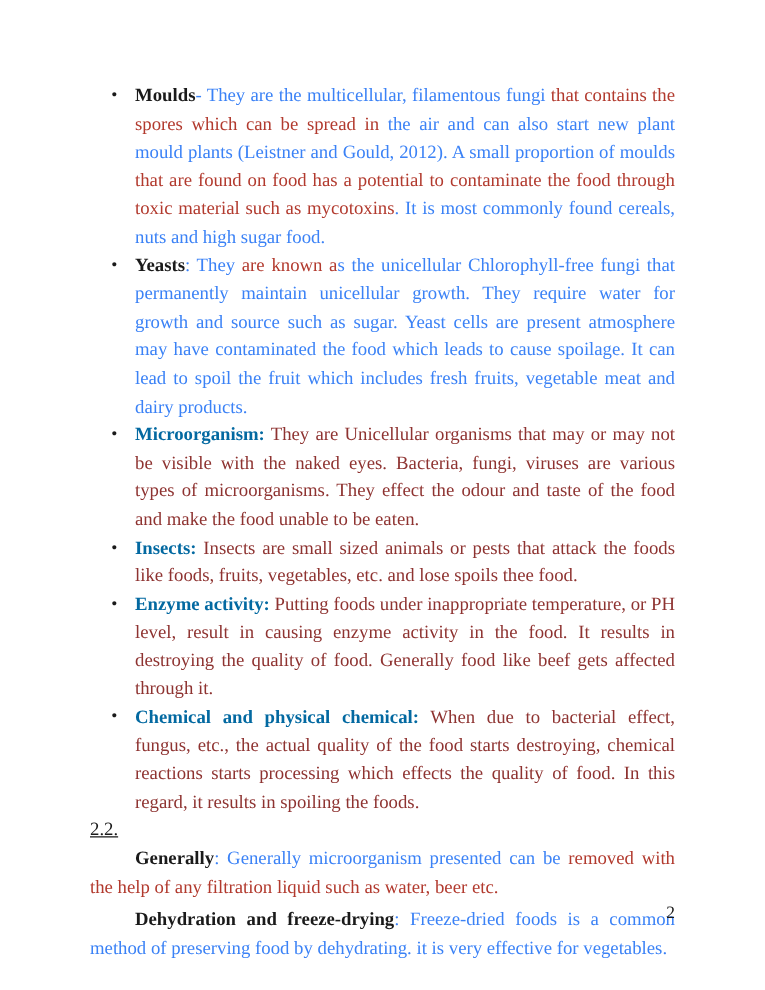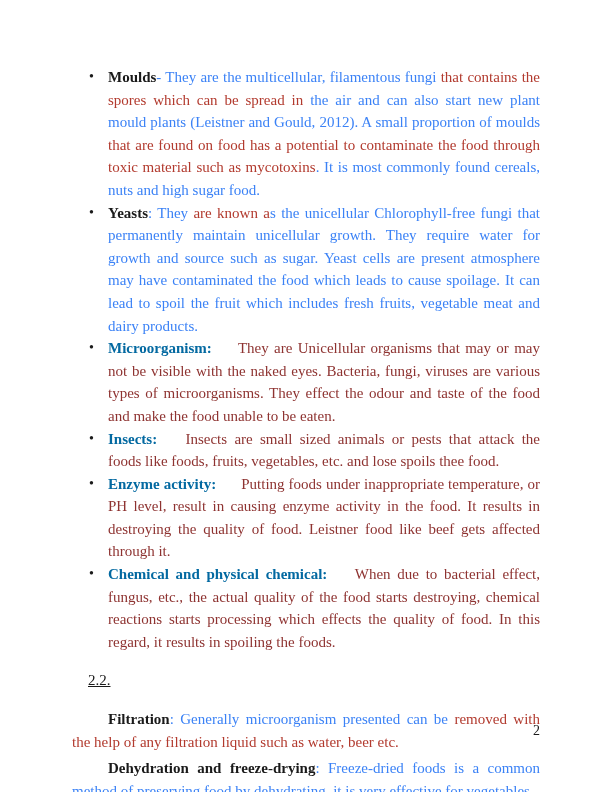--- a/index.html
+++ b/index.html
@@ -30,40 +30,40 @@
     padding-left: 36px;
     text-align: justify;
   }
   ul.bullet-list .bullet {
     position: absolute;
     left: 17px;
     top: 0;
     font-size: 14px;
   }
   .section-heading {
-    margin: 16px;
+    margin: 0;
     font-size: 15px;
     font-weight: normal;
     line-height: 22.6px;
   }
   .section-heading .underlined {
     text-decoration: underline;
   }
   p.body-para {
     margin: 0;
     text-indent: 36px;
     text-align: justify;
   }
   p.body-para.spaced {
     margin-top: 4px;
   }
   .run-b   { font-weight: bold; }
   .run-t   { color: #3b82f6; }
   .run-r   { color: #b23a2e; }
-  .run-dr  { color: #8e3331; margin-left: 21px; }
+  .run-dr  { color: #8e3331; }
   .run-drb { color: #0369a1; font-weight: bold; }
   .page-number {
     position: absolute;
     top: 720px;
     right: 72px;
     font-size: 14px;
     color: #1a1a1a;
   }
 </style>
 </head>
@@ -83,32 +83,32 @@
     <li>
       <span class="bullet">•</span>
       <span class="content"><span class="run-drb">Microorganism:</span><span class="run-dr"> They are Unicellular organisms that may or may not be visible with the naked eyes. Bacteria, fungi, viruses are various types of microorganisms. They effect the odour and taste of the food and make the food unable to be eaten.</span></span>
     </li>
     <li>
       <span class="bullet">•</span>
       <span class="content"><span class="run-drb">Insects:</span><span class="run-dr"> Insects are small sized animals or pests that attack the foods like foods, fruits, vegetables, etc. and lose spoils thee food.</span></span>
     </li>
     <li>
       <span class="bullet">•</span>
-      <span class="content"><span class="run-drb">Enzyme activity:</span><span class="run-dr"> Putting foods under inappropriate temperature, or PH level, result in causing enzyme activity in the food. It results in destroying the quality of food. Leistner food like beef gets affected through it.</span></span>
+      <span class="content"><span class="run-drb">Enzyme activity:</span><span class="run-dr"> Putting foods under inappropriate temperature, or PH level, result in causing enzyme activity in the food. It results in destroying the quality of food. Generally food like beef gets affected through it.</span></span>
     </li>
     <li>
       <span class="bullet">•</span>
       <span class="content"><span class="run-drb">Chemical and physical chemical:</span><span class="run-dr"> When due to bacterial effect, fungus, etc., the actual quality of the food starts destroying, chemical reactions starts processing which effects the quality of food. In this regard, it results in spoiling the foods.</span></span>
     </li>
   </ul>
 
   <h2 class="section-heading">
     <span class="underlined">2.2.</span>
   </h2>
 
 
-  <p class="body-para"><span class="run-b">Filtration</span><span class="run-t">: Generally microorganism presented can be </span><span class="run-r">removed with the help of any filtration liquid such as water, beer etc.</span></p>
+  <p class="body-para"><span class="run-b">Generally</span><span class="run-t">: Generally microorganism presented can be </span><span class="run-r">removed with the help of any filtration liquid such as water, beer etc.</span></p>
 
   <p class="body-para spaced"><span class="run-b">Dehydration and freeze-drying</span><span class="run-t">: Freeze-dried foods is a common method of preserving food by dehydrating. it is very effective for vegetables.</span></p>
 
   <div class="page-number">2</div>
 
 </div>
 
 </body></html>

